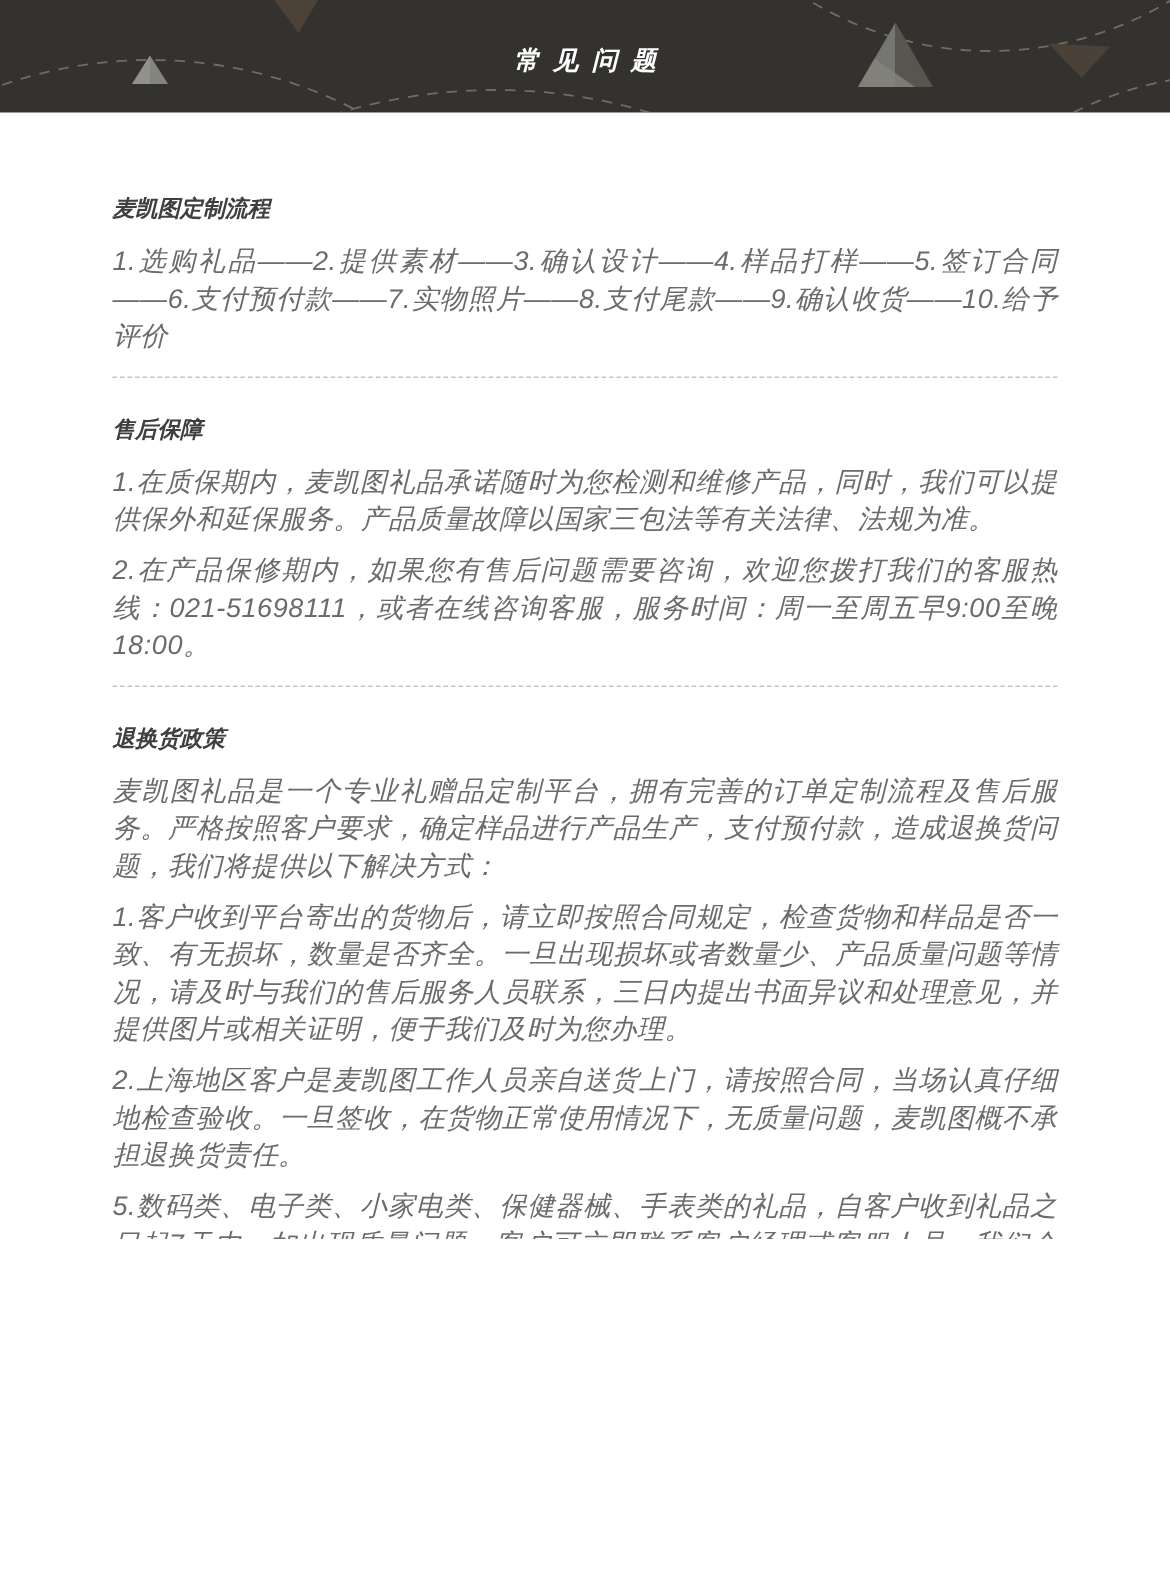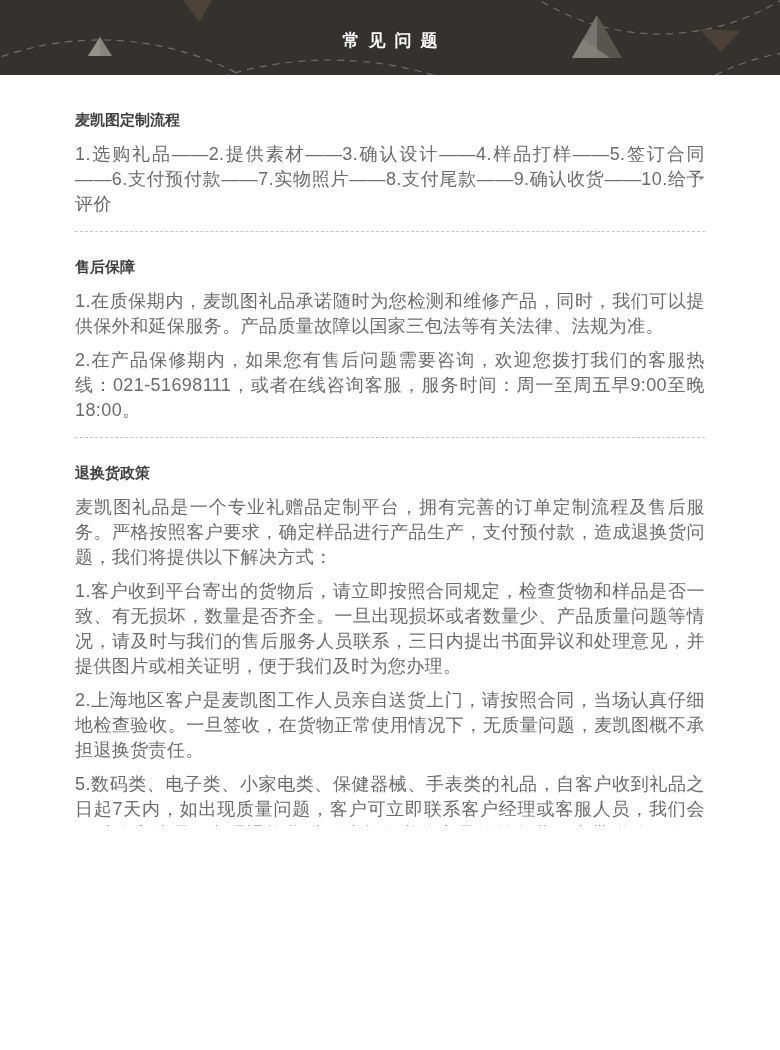--- a/index.html
+++ b/index.html
@@ -1,31 +1,31 @@
 <!DOCTYPE html>
 <html><head>
 <meta charset="utf-8">
 <style>
   * { box-sizing: border-box; margin: 0; padding: 0; }
   html,body { background:#fff; }
   body { font-family: "Liberation Sans", "DejaVu Sans", sans-serif; }
-  .page { position:relative; width:780px; height:826px; background:#fff; overflow:hidden; margin:0 auto; }
+  .page { position:relative; width:780px; height:826px; background:#fff; overflow:hidden; margin:0 auto;font-style:italic; }
 
   
   .banner { position:relative; width:780px; height:75px; background:#34322f; overflow:hidden; }
   .banner svg.deco { position:absolute; left:0; top:0; }
   .banner-title {
     position:absolute; left:0; right:0; top:29px; text-align:center;
     color:#ffffff; font-size:17px; font-weight:bold; letter-spacing:9px; text-indent:9px;
   }
 
   
   .content { padding:0 75px; }
   .section-title { font-size:15px; line-height:18px; color:#3f3f3f; font-weight:bold; margin:0 0 13px; }
-  .section:first-child { padding-top:36px; }
+  .section:first-child { padding-top:56px; }
   .content p { font-size:18px; line-height:25px; color:#6b6b6b; letter-spacing:0.4px;
                text-align:justify; margin:0 0 9px; }
   .divider { border-top:1px dashed #c6c6c6; height:0; margin:14px 0 26px; }
 
   
   .footer { display:flex; align-items:flex-start; padding:14px 36px 0 113px; }
   .wechat-logo { flex:0 0 auto; margin-top:8px; }
   .footer-mid { padding-top:4px; }
   .footer-title { font-size:17px; color:#3f3f3f; font-weight:bold; margin-bottom:16px; letter-spacing:1px; }
   .feature-grid { display:grid; grid-template-columns:152px 152px; row-gap:11px; }

